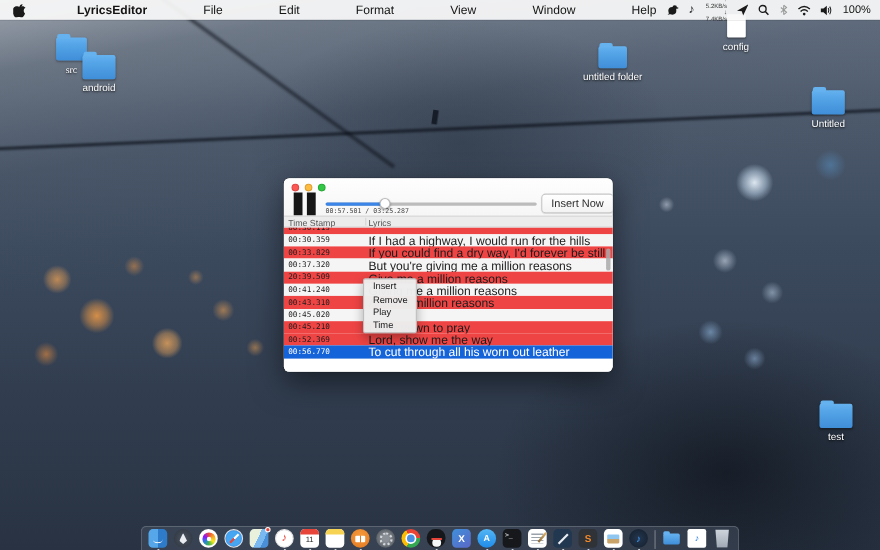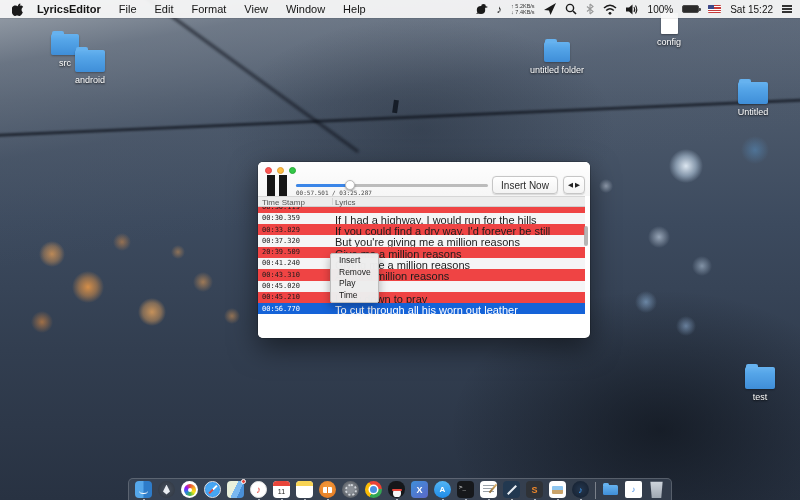--- a/index.html
+++ b/index.html
@@ -35,49 +35,49 @@
   .cable2 { position:absolute; left:105px; top:68px; width:280px; height:3px; background:rgba(12,16,24,.65); transform:rotate(36deg); filter:blur(1.5px); }
   .clothespin { position:absolute; left:393px; top:100px; width:5px; height:13px; background:#161d28; transform:rotate(8deg); filter:blur(.4px); }
 
   
   .dicon { position:absolute; width:74px; display:flex; flex-direction:column; align-items:center; gap:3px; }
   .dlabel { color:#fff; font-size:9px; text-shadow:0 1px 2px rgba(0,0,0,.85); white-space:nowrap; }
   .fold { width:30px; height:22px; background:linear-gradient(180deg,#66b2ef 0%,#55a5e8 30%,#3f8ed8 100%); border-radius:2px; position:relative; box-shadow:0 1px 2px rgba(0,0,0,.3); }
   .fold::before { content:""; position:absolute; top:-3px; left:1px; width:12px; height:4px; background:#66b2ef; border-radius:2px 2px 0 0; }
   .doc { width:17px; height:21px; background:#fff; border-radius:1px; position:relative; box-shadow:0 1px 2px rgba(0,0,0,.35); }
   .doc::before { content:""; position:absolute; top:0; right:0; border-style:solid; border-width:0 5px 5px 0; border-color:transparent #c9ced4 transparent transparent; }
-  .dp-src { left:28px; top:34px; z-index:1; }
+  .dp-src { left:28px; top:34px; z-index:1;font-family:Liberation Serif, serif; }
   .dp-src .fold { width:28px; height:21px; }
   .dp-android { left:53px; top:50px; z-index:2; }
   .dp-untitledfolder { left:520px; top:42px; }
   .dp-untitledfolder .fold { width:26px; height:20px; }
   .dp-config { left:632px; top:13px; }
   .dp-untitled { left:716px; top:82px; }
   .dp-test { left:723px; top:367px; }
 
   
   .menubar { position:absolute; left:0; top:0; width:800px; height:18px; background:rgba(249,249,249,.93); display:flex; align-items:center; font-size:11px; color:#141414; box-shadow:0 0 1px rgba(0,0,0,.4); z-index:50; }
-  .mleft { display:flex; align-items:center; padding-left:10px; }
+  .mleft { display:flex; align-items:flex-end; padding-left:10px;gap:33px; }
   .mitem { padding:0 9px; }
   .mitem.bold { font-weight:bold; }
   .apple { width:12px; height:13px; margin:0 4px 0 2px; }
   .mright { margin-left:auto; display:flex; align-items:center; gap:9px; padding-right:8px; }
   .mright svg { display:block; }
   .netspeed { font-size:5.5px; line-height:6px; color:#333; text-align:right; }
   .battery-body { width:17px; height:8px; border:1px solid #4a4a4a; border-radius:2px; background:#2b2b2b; position:relative; }
   .battery-body::after { content:""; position:absolute; right:-3px; top:1.5px; width:2px; height:3px; background:#4a4a4a; border-radius:0 1px 1px 0; }
   .flag { width:13px; height:8px; background:repeating-linear-gradient(180deg,#c53b3b 0 1.2px,#fff 1.2px 2.4px); position:relative; border-radius:1px; overflow:hidden; }
   .flag::before { content:""; position:absolute; left:0; top:0; width:6px; height:4px; background:#3a4a8c; }
   .nclines { display:flex; flex-direction:column; gap:1.5px; }
   .nclines i { width:10px; height:1.5px; background:#333; }
   .clock { font-size:10px; }
   .bpct { font-size:10px; }
 
   
-  .window { position:absolute; left:258px; top:162px; width:332px; height:176px; background:#fff; border-radius:5px; box-shadow:0 10px 28px rgba(0,0,0,.5), 0 0 0 .5px rgba(0,0,0,.35); z-index:10; overflow:hidden; }
+  .window { position:absolute; left:258px; top:162px; width:299px; height:176px; background:#fff; border-radius:5px; box-shadow:0 10px 28px rgba(0,0,0,.5), 0 0 0 .5px rgba(0,0,0,.35); z-index:10; overflow:hidden; }
   .toolbar { position:relative; height:34px; background:linear-gradient(180deg,#fefefe,#f6f6f6); }
   .tlights { position:absolute; left:7px; top:5px; display:flex; gap:5px; }
   .tl { width:7px; height:7px; border-radius:50%; }
   .tl-red { background:#fc5753; border:.5px solid #df4744; }
   .tl-yellow { background:#fdbc40; border:.5px solid #de9f34; }
   .tl-green { background:#33c748; border:.5px solid #27aa35; }
   .pausebtn { position:absolute; left:9px; top:13px; width:21px; height:21px; display:flex; gap:4px; }
   .pbar { width:8px; height:21px; background:#161616; }
   .slider { position:absolute; left:38px; top:22px; width:192px; height:3px; background:#bcbcbc; border-radius:2px; }
   .slider .fill { position:absolute; left:0; top:0; height:3px; background:#3b86e8; border-radius:2px; }
@@ -311,20 +311,24 @@
         <span class="tcell-lyric">About a million reasons</span>
       </div>
       <div class="trow alt">
         <span class="tcell-time">00:45.020</span>
         <span class="tcell-lyric"></span>
       </div>
       <div class="trow">
         <span class="tcell-time">00:45.210</span>
         <span class="tcell-lyric">I bow down to pray</span>
       </div>
+      <div class="trow">
+        <span class="tcell-time">00:52.369</span>
+        <span class="tcell-lyric">Lord, show me the way</span>
+      </div>
       <div class="trow alt sel">
         <span class="tcell-time">00:56.770</span>
         <span class="tcell-lyric">To cut through all his worn out leather</span>
       </div>
     </div>
   <div class="scrollbar"></div>
 </div>
 
 <div class="cmenu">
     <div class="cmi">Insert</div>

